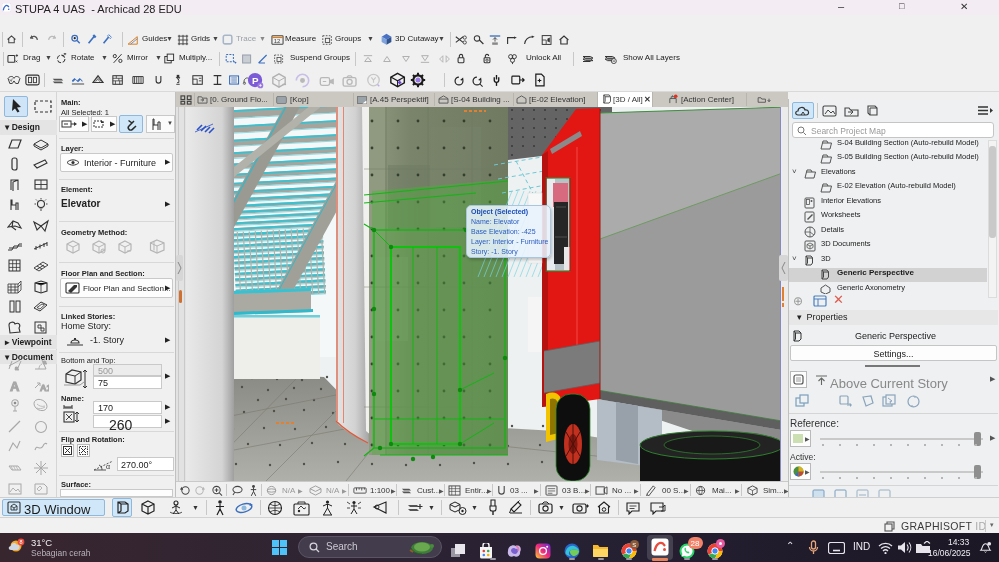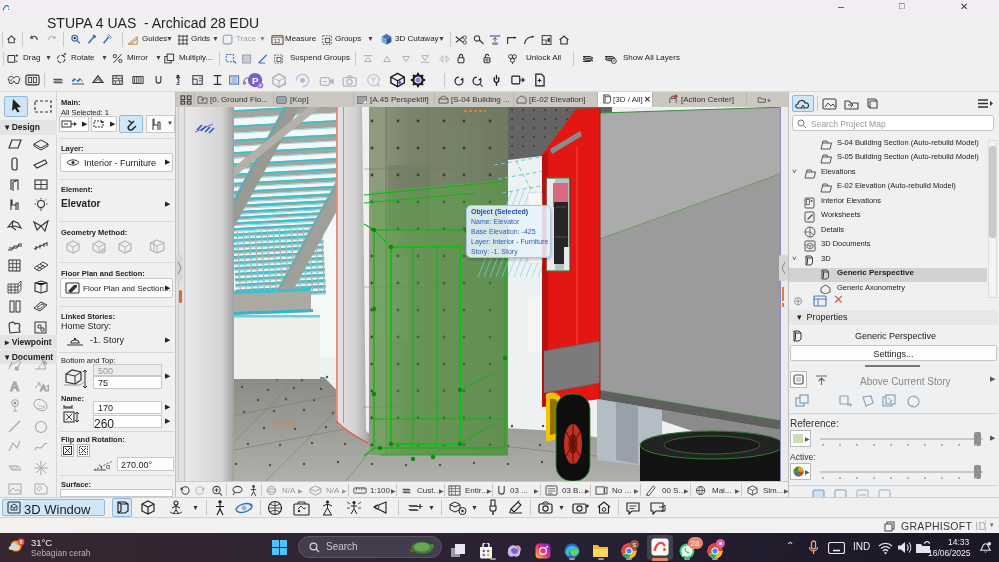--- a/index.html
+++ b/index.html
@@ -9,36 +9,36 @@
 #menubar{left:0;top:15px;width:999px;height:13px;background:#f0f0f0;font-size:8px;color:#1a1a1a;}
 #menubar span{position:absolute;top:0px;}
 #tb1{left:0;top:28px;width:999px;height:22px;background:#f0f0f0;}
 #tb2{left:0;top:50px;width:999px;height:18px;background:#f0f0f0;}
 #tb3{left:0;top:68px;width:999px;height:24px;background:#f0f0f0;border-bottom:1px solid #d9d9d9;}
 #toolbox{left:0;top:92px;width:57px;height:405px;background:#f0f0f0;border-right:1px solid #d5d5d5;font-weight:bold;}
 #infopanel{left:57px;top:92px;width:119px;height:405px;background:#f0f0f0;border-right:1px solid #c0c0c0;}
 #tabbar{left:176px;top:92px;width:612px;height:15px;background:#cbc8c2;}
 #scene{left:176px;top:107px;width:612px;height:374px;background:#f0f1f2;}
 #vpbottom{left:176px;top:481px;width:612px;height:16px;background:#f0f0f0;border-top:1px solid #c9c9c9;}
-#rightpanel{left:788px;top:92px;width:211px;height:405px;background:#eef0f1;border-left:1px solid #c0c0c0;}
+#rightpanel{left:788px;top:99px;width:211px;height:405px;background:#eef0f1;border-left:1px solid #c0c0c0;}
 #statusrow{left:0;top:497px;width:999px;height:20px;background:#f0f0f0;border-top:1px solid #cfcfcf;}
 #graphibar{left:0;top:517px;width:999px;height:16px;background:#f1f1f1;border-top:1px solid #d2d2d2;}
 #taskbar{left:0;top:533px;width:999px;height:29px;background:linear-gradient(90deg,#38262f 0%,#2e2433 35%,#262033 60%,#1b1724 100%);}
 .lbl{color:#1a1a1a;font-size:8px;}
 .sep{display:inline-block;width:1px;background:#c8c8c8;vertical-align:middle;}
 </style></head>
 <body>
 <div id="app">
 <div id="titlebar" class="abs">
  <svg class="abs" style="left:2px;top:3px" width="9" height="9" viewBox="0 0 11 11">
         <rect x="0" y="0" width="11" height="11" rx="2" fill="#fff" stroke="#d8d0d8" stroke-width="0.5"></rect>
         <path d="M1.5 9 C2.5 4,5 2,7 3.5 L8.5 5" fill="none" stroke="#3568c8" stroke-width="1.6"></path>
         <circle cx="8.2" cy="7.6" r="1" fill="#3568c8"></circle>
       </svg>
- <span class="abs" style="left:15px;top:15px;font-size:14px;color:#222;margin-left:32px;">STUPA 4 UAS&nbsp; - Archicad 28 EDU</span>
+ <span class="abs" style="left:15px;top:3px;font-size:11px;color:#222;">STUPA 4 UAS&nbsp; - Archicad 28 EDU</span>
  <span class="abs" style="left:838px;top:0px;font-size:11px;color:#333;">–</span>
  <span class="abs" style="left:899px;top:1px;font-size:9px;color:#333;">□</span>
  <span class="abs" style="left:960px;top:1px;font-size:10px;color:#333;">✕</span>
 </div>
 <div id="tb1" class="abs lbl">
  <div class="sep" style="position:absolute;left:2px;top:4px;height:15px"></div>
  <svg class="abs" style="left:6px;top:6px" width="11" height="11" viewBox="0 0 14 14">
         <path d="M2 7 7 2.5 12 7 M3.5 6v5h7V6" fill="none" stroke="#444" stroke-width="1.3"></path>
       </svg>
  <div class="sep" style="position:absolute;left:22px;top:4px;height:15px"></div>
@@ -669,21 +669,21 @@
         <path d="M2 4h8m-8-2v4m8-4v4" stroke="#333" fill="none"></path>
         <path d="M3 5l6 0" stroke="#333"></path>
         <rect x="2" y="9" width="10" height="10" fill="none" stroke="#333" stroke-width="1.1"></rect>
         <path d="M4 11l6 6m0-6-6 6" stroke="#333" stroke-width="0.9"></path>
         <path d="M15 9v10m-2-8 2-2 2 2m-4 6 2 2 2-2" fill="none" stroke="#333"></path>
       </svg>
  <div class="abs" style="left:36px;top:309px;width:69px;height:13px;background:#fff;border:1px solid #c9c9c9"></div>
  <span class="abs" style="left:41px;top:311px;font-size:9px">170</span>
  <span class="abs" style="left:108px;top:311px;font-size:7px">▶</span>
  <div class="abs" style="left:36px;top:323px;width:69px;height:13px;background:#fff;border:1px solid #c9c9c9"></div>
- <span class="abs" style="left:37px;top:325px;font-size:12px">260</span>
+ <span class="abs" style="left:52px;top:325px;font-size:14px">260</span>
  <span class="abs" style="left:108px;top:325px;font-size:7px">▶</span>
  <div class="abs" style="left:2px;top:339px;width:115px;height:1px;background:#d8d8d8"></div>
  <div class="abs" style="left:4px;top:343px;font-weight:bold">Flip and Rotation:</div>
  <div class="abs" style="left:4px;top:352px;width:13px;height:13px;background:#fdfdfd;border:1px solid #b9b9b9"></div>
  <svg class="abs" style="left:6px;top:354px" width="9" height="9" viewBox="0 0 9 9">
         <rect x="0.5" y="0.5" width="8" height="8" fill="none" stroke="#333"></rect>
         <path d="M2 2l5 5m0-5-5 5" stroke="#333"></path>
       </svg>
  <div class="abs" style="left:20px;top:352px;width:13px;height:13px;background:#fdfdfd;border:1px solid #b9b9b9"></div>
  <svg class="abs" style="left:22px;top:354px" width="9" height="9" viewBox="0 0 9 9">
@@ -1400,21 +1400,21 @@
 <div class="abs" style="left:790px;top:345px;width:207px;height:16px;background:#fdfdfd;border:1px solid #c5c5c5;border-radius:2px;text-align:center;font-size:9px;color:#1a1a1a;line-height:16px">Settings...</div>
 <div class="abs" style="left:865px;top:365px;width:55px;height:2px;background:#777"></div>
 <div class="abs" style="left:790px;top:371px;width:17px;height:17px;background:#fdfdfd;border:1px solid #b9b9b9"></div>
 <svg class="abs" style="left:793px;top:374px" width="11" height="11" viewBox="0 0 11 11">
       <rect x="1" y="1" width="9" height="9" rx="2" fill="none" stroke="#555" stroke-width="1.2"></rect>
       <rect x="3" y="3" width="5" height="5" fill="#ccc"></rect>
     </svg>
 <svg class="abs" style="left:815px;top:374px" width="13" height="12" viewBox="0 0 13 12">
       <path d="M1 2h11M6.5 4v7M3.5 7 6.5 4l3 3" fill="none" stroke="#666" stroke-width="1.1"></path>
     </svg>
-<span class="abs" style="left:860px;top:376px;font-size:10px;color:#888">Above Current Story</span>
+<span class="abs" style="left:830px;top:376px;font-size:13px;color:#888">Above Current Story</span>
 <span class="abs" style="left:990px;top:375px;font-size:7px;color:#555">▶</span>
 <svg class="abs" style="left:795px;top:394px" width="15" height="14" viewBox="0 0 15 14">
       <rect x="1" y="4" width="8" height="8" fill="none" stroke="#7b9ebf" stroke-width="1.2"></rect>
       <rect x="5" y="1" width="8" height="8" fill="#eef0f1" stroke="#7b9ebf" stroke-width="1.2"></rect>
     </svg>
 <svg class="abs" style="left:838px;top:394px" width="15" height="14" viewBox="0 0 15 14">
       <rect x="2" y="2" width="8" height="8" rx="1" fill="none" stroke="#8aa4bc" stroke-width="1.2"></rect>
       <path d="M11 11h3m-1.5-1.5v3M11 9v2h-2" stroke="#8aa4bc" fill="none"></path>
     </svg>
 <svg class="abs" style="left:860px;top:394px" width="15" height="14" viewBox="0 0 15 14">

